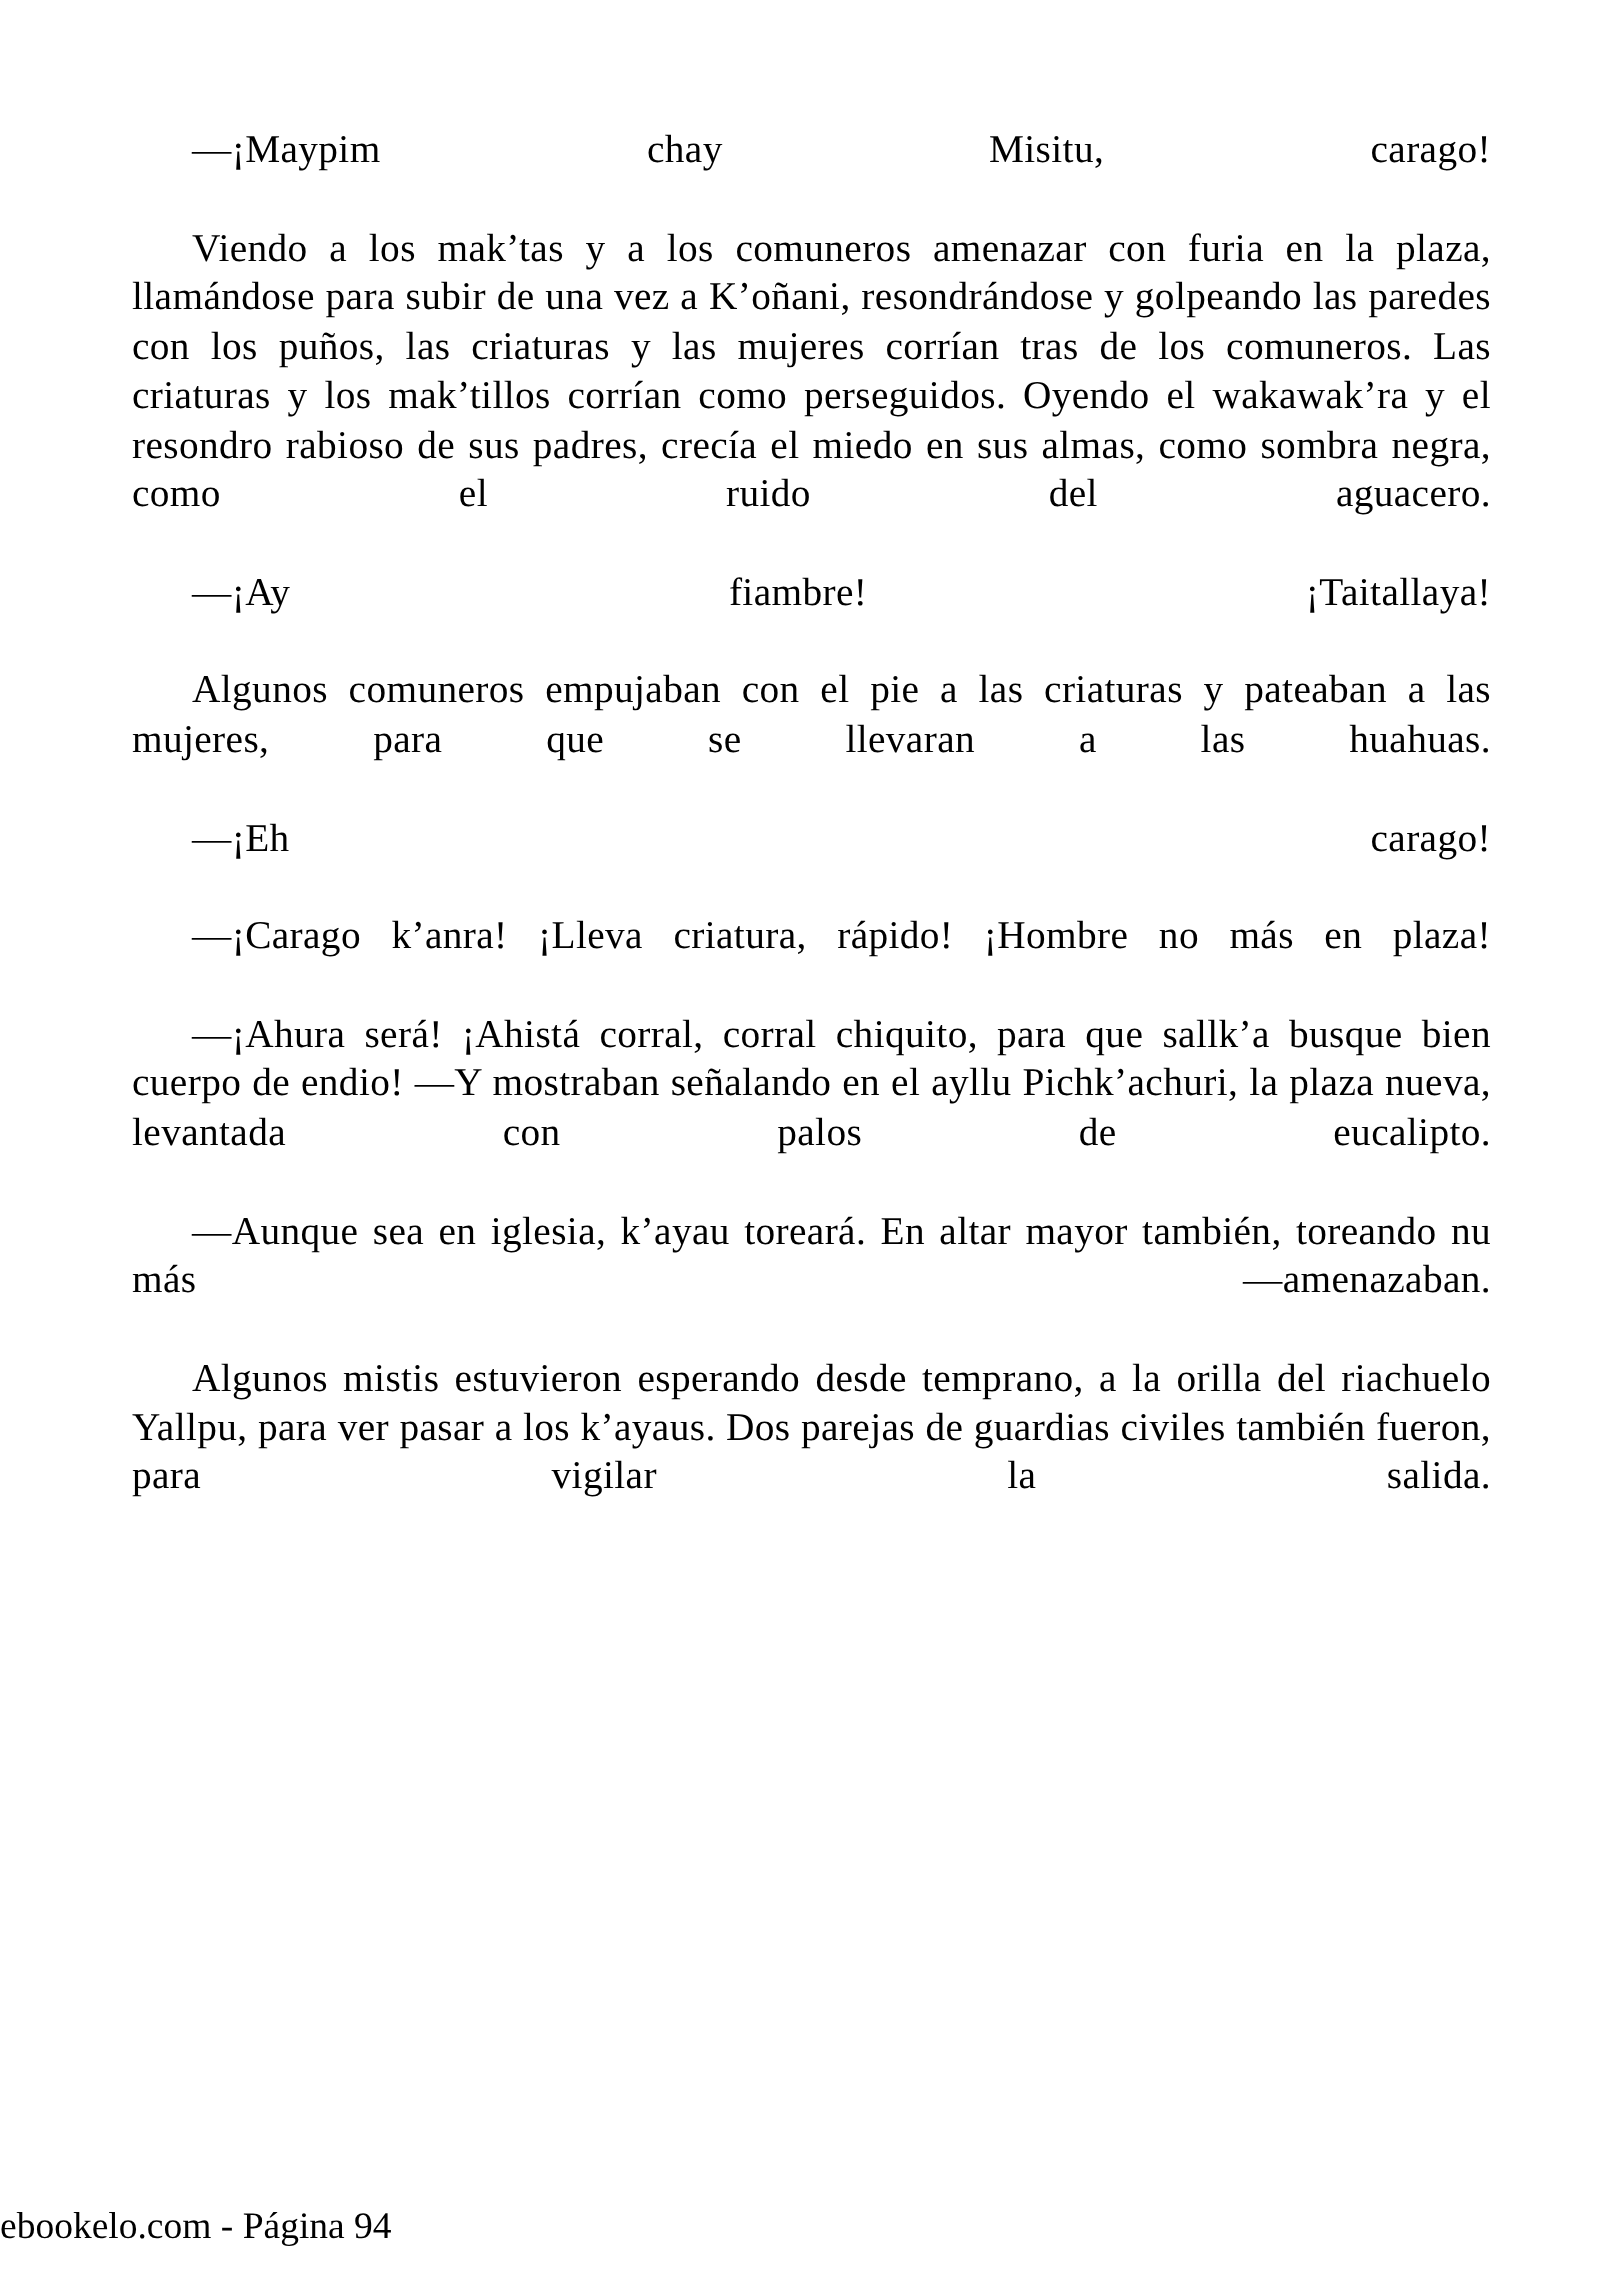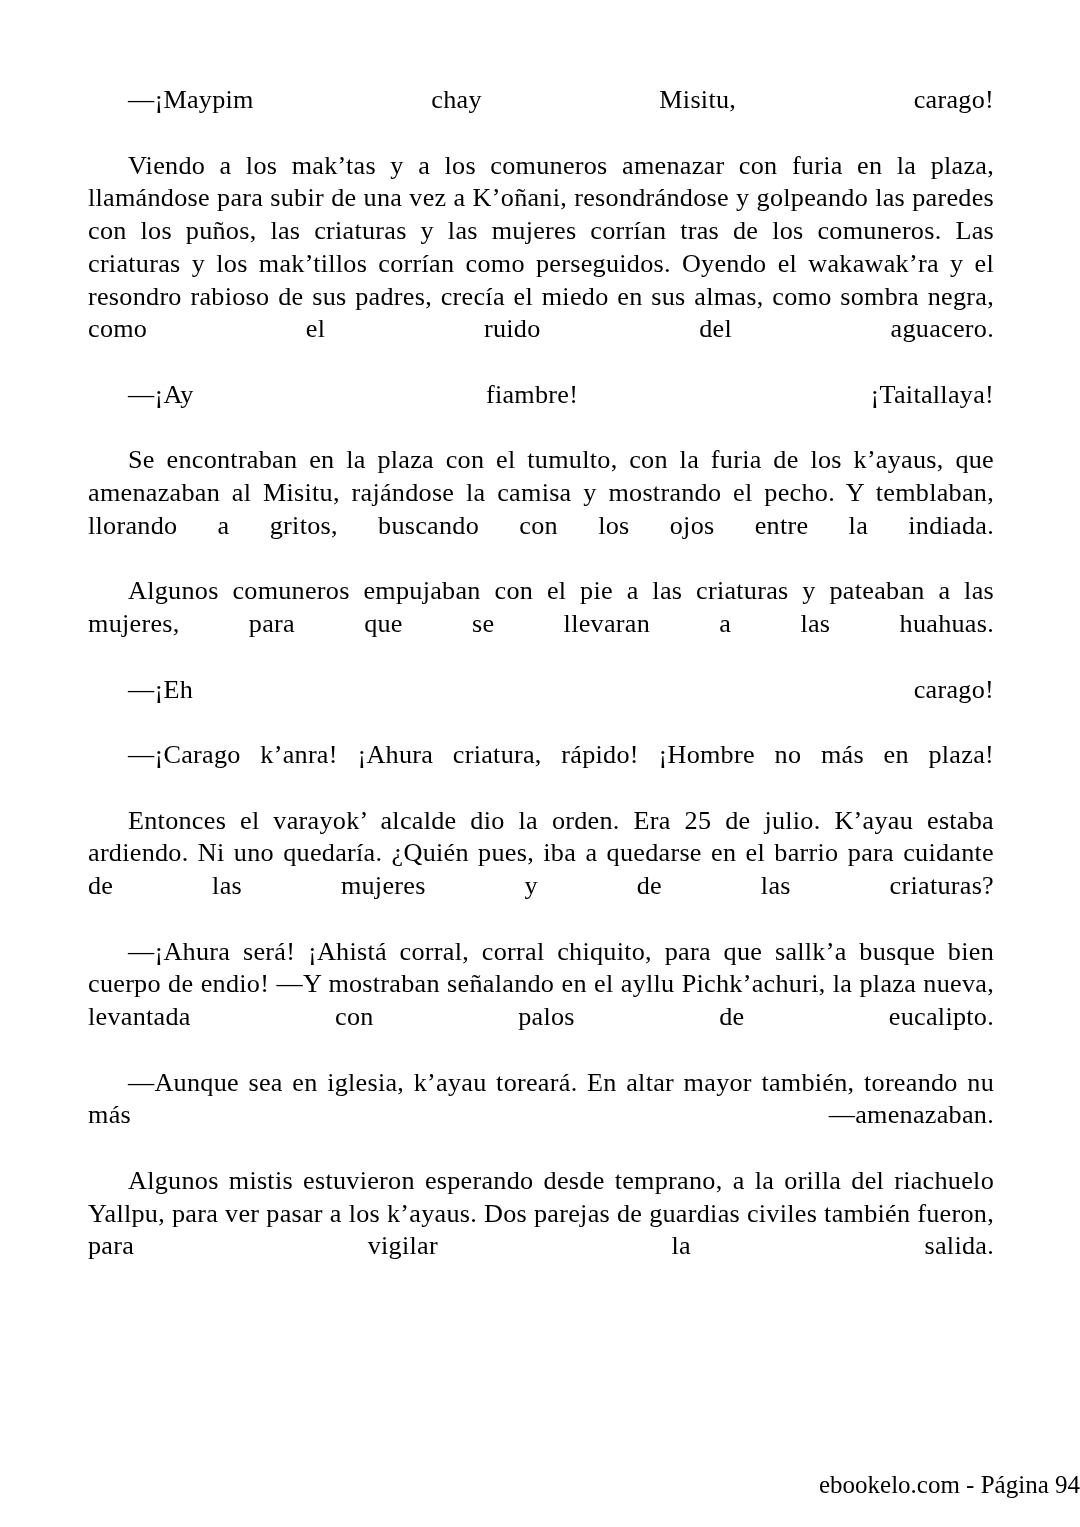--- a/index.html
+++ b/index.html
@@ -47,40 +47,38 @@
     content: "";
     display: inline-block;
     width: 100%;
   }
 
   .footer {
     position: absolute;
     left: 0;
     right: 0;
     top: 1470px;
-    text-align: right;
+    text-align: left;
     font-size: 25px;
     line-height: 30px;
     color: #000000;
   }
 </style>
 </head>
 <body>
 
 <div class="page">
 
   <div class="text-column">
     <p class="para">—¡Maypim chay Misitu, carago!</p>
     <p class="para">Viendo a los mak’tas y a los comuneros amenazar con furia en la plaza, llamándose para subir de una vez a K’oñani, resondrándose y golpeando las paredes con los puños, las criaturas y las mujeres corrían tras de los comuneros. Las criaturas y los mak’tillos corrían como perseguidos. Oyendo el wakawak’ra y el resondro rabioso de sus padres, crecía el miedo en sus almas, como sombra negra, como el ruido del aguacero.</p>
     <p class="para">—¡Ay fiambre! ¡Taitallaya!</p>
-    <p class="para">Se encontraban en la plaza con el tumulto, con la furia de los k’ayaus, que amenazaban al Misitu, rajándose la camisa y mostrando el pecho. Y temblaban, llorando a gritos, buscando con los ojos entre la indiada.</p>
     <p class="para">Algunos comuneros empujaban con el pie a las criaturas y pateaban a las mujeres, para que se llevaran a las huahuas.</p>
     <p class="para">—¡Eh carago!</p>
-    <p class="para">—¡Carago k’anra! ¡Ahura criatura, rápido! ¡Hombre no más en plaza!</p>
-    <p class="para">Entonces el varayok’ alcalde dio la orden. Era 25 de julio. K’ayau estaba ardiendo. Ni uno quedaría. ¿Quién pues, iba a quedarse en el barrio para cuidante de las mujeres y de las criaturas?</p>
+    <p class="para">—¡Carago k’anra! ¡Lleva criatura, rápido! ¡Hombre no más en plaza!</p>
     <p class="para">—¡Ahura será! ¡Ahistá corral, corral chiquito, para que sallk’a busque bien cuerpo de endio! —Y mostraban señalando en el ayllu Pichk’achuri, la plaza nueva, levantada con palos de eucalipto.</p>
     <p class="para">—Aunque sea en iglesia, k’ayau toreará. En altar mayor también, toreando nu más —amenazaban.</p>
     <p class="para">Algunos mistis estuvieron esperando desde temprano, a la orilla del riachuelo Yallpu, para ver pasar a los k’ayaus. Dos parejas de guardias civiles también fueron, para vigilar la salida.</p>
 
   </div>
 
   <div class="footer">ebookelo.com - Página 94</div>
 
 </div>
 

